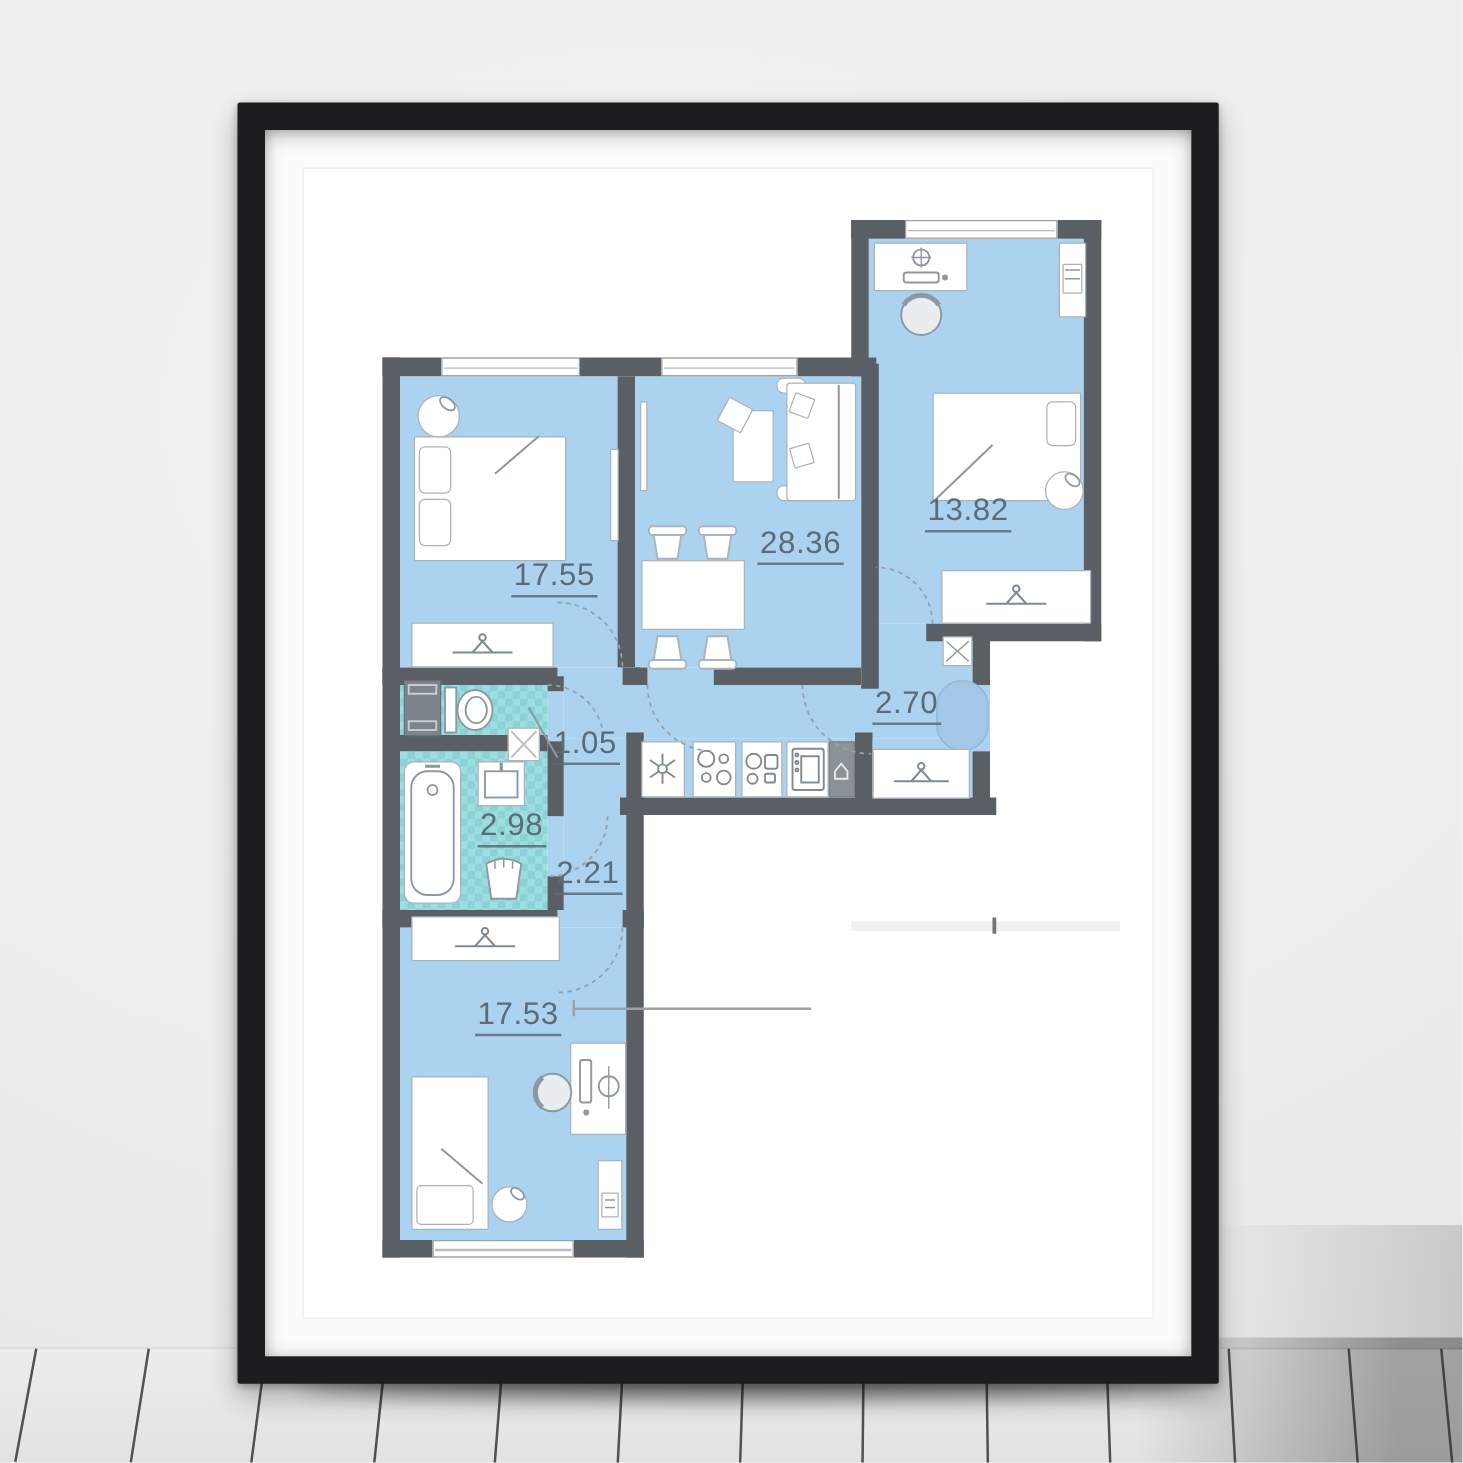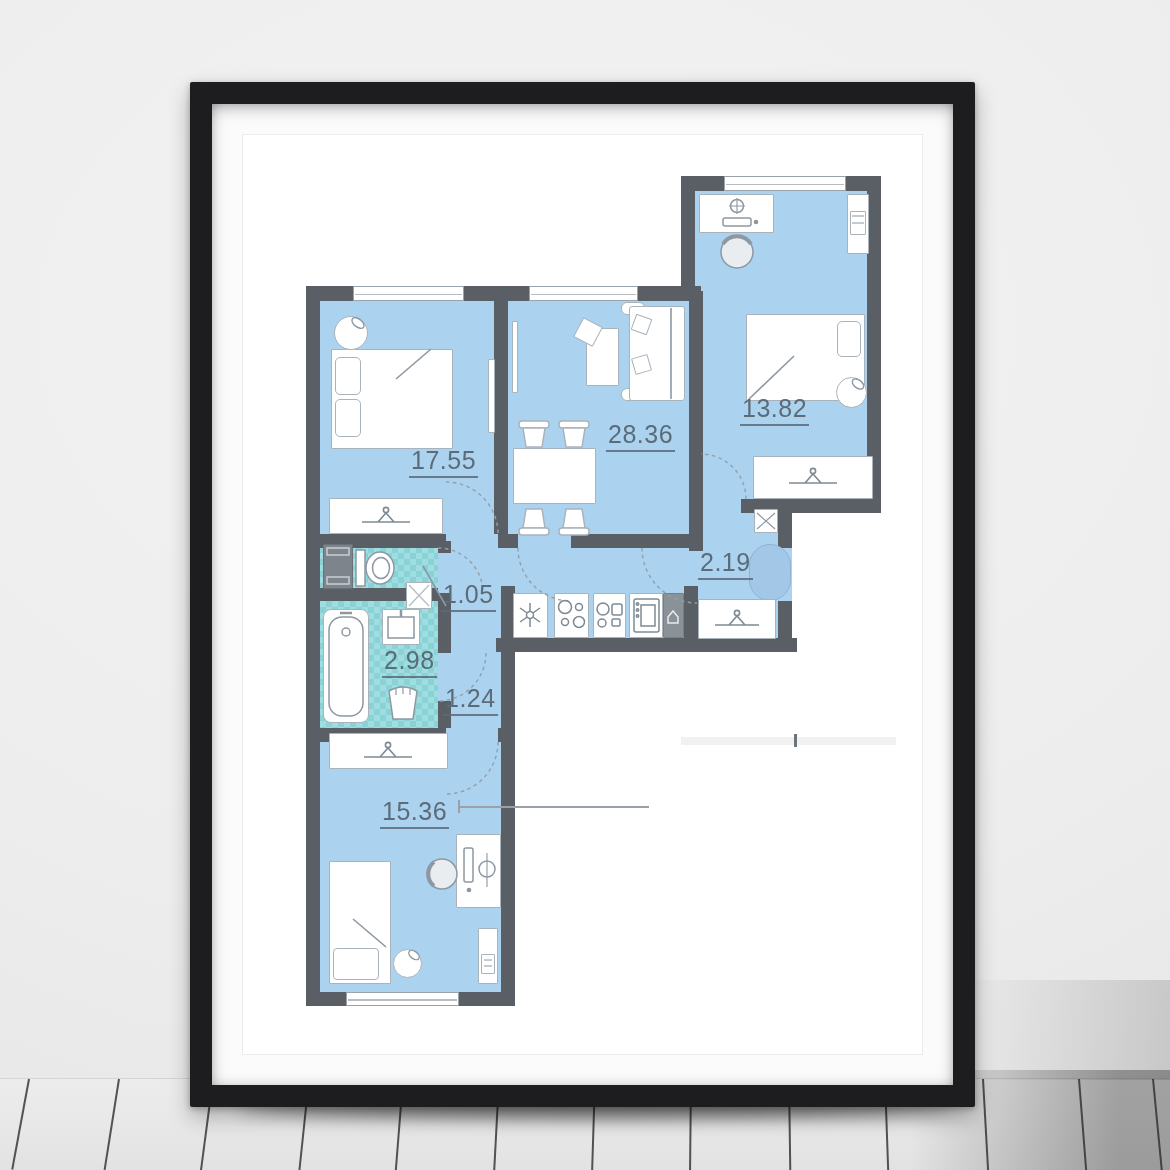--- a/index.html
+++ b/index.html
@@ -307,22 +307,22 @@
     </svg>
 
     <div class="dimline" style="left:153px;top:630px;width:190px;height:2px"></div>
     <div class="dimline" style="left:152px;top:624px;width:2px;height:13px"></div>
     <div class="faintbar" style="left:375px;top:561px;width:215px;height:8px"></div>
     <div class="fainttick" style="left:488px;top:558px;width:3px;height:13px"></div>
 
     <div class="lbl" style="left:103px;top:272px">17.55</div>
     <div class="lbl" style="left:300px;top:246px">28.36</div>
     <div class="lbl" style="left:434px;top:220px">13.82</div>
-    <div class="lbl" style="left:392px;top:374px">2.19</div>
+    <div class="lbl" style="left:392px;top:374px">2.70</div>
     <div class="lbl" style="left:135px;top:406px">1.05</div>
     <div class="lbl" style="left:76px;top:472px">2.98</div>
-    <div class="lbl" style="left:137px;top:510px">1.24</div>
-    <div class="lbl" style="left:74px;top:623px">15.36</div>
+    <div class="lbl" style="left:137px;top:510px">2.21</div>
+    <div class="lbl" style="left:74px;top:623px">17.53</div>
 
    </div>
   </div>
  </div>
 </div>
 
 </body></html>

